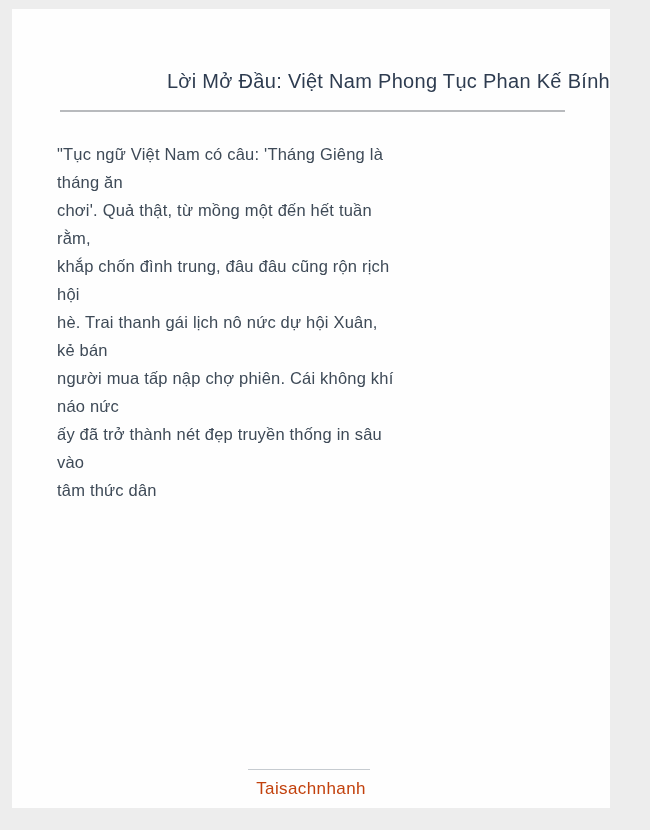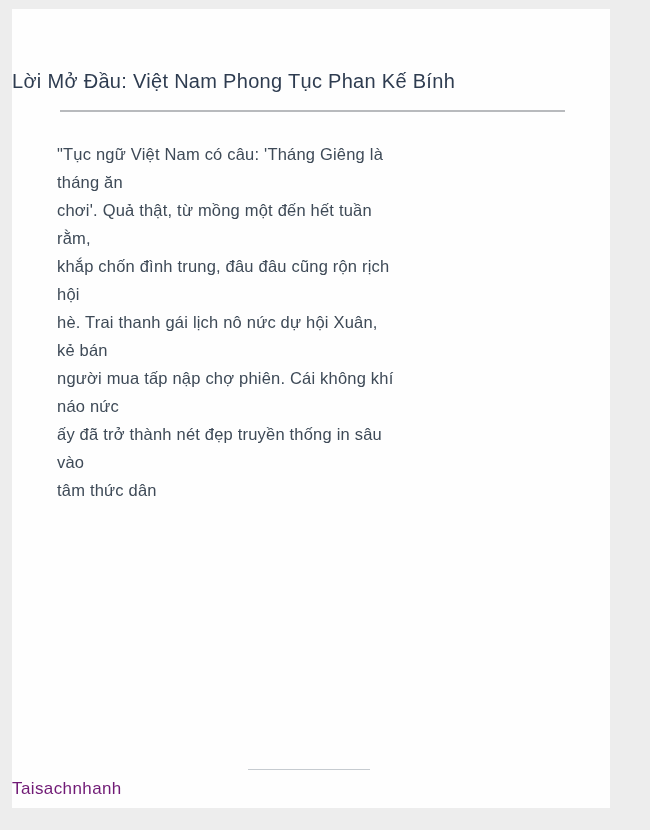--- a/index.html
+++ b/index.html
@@ -15,21 +15,21 @@
   }
   .page {
     position: absolute;
     left: 12px; top: 9px;
     width: 598px; height: 799px;
     background: #fefefe;
   }
   .title {
     position: absolute;
     top: 61px; left: 0; right: 0;
-    text-align: left;
+    text-align: right;
     font-size: 20px;
     font-weight: 500;
     letter-spacing: 0.3px;
     color: #2e3c50;
   }
   .title-rule {
     position: absolute;
     top: 101px;
     left: 48px; right: 45px;
     border-top: 2px solid #b8babd;
@@ -48,24 +48,24 @@
     position: absolute;
     top: 760px;
     left: 236px;
     width: 122px;
     border-top: 1px solid #c6cbd0;
   }
   .brand {
     position: absolute;
     top: 770px;
     left: 0; right: 0;
-    text-align: left;
+    text-align: center;
     font-size: 17px;
     letter-spacing: 0.4px;
-    color: #701a75;
+    color: #c2410c;
   }
 </style>
 </head>
 <body>
 
 <div class="canvas">
   <div class="page">
     <h1 class="title">Lời Mở Đầu: Việt Nam Phong Tục Phan Kế Bính</h1>
     <div class="title-rule"></div>
     <p class="body-text">"Tục ngữ Việt Nam có câu: 'Tháng Giêng là

